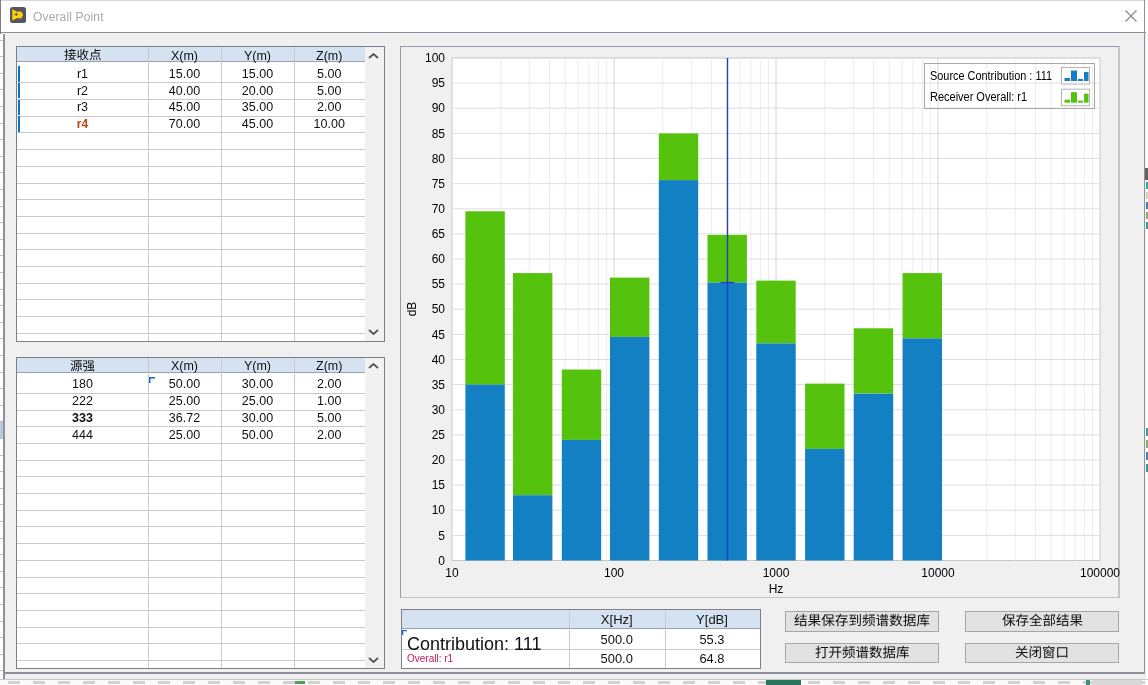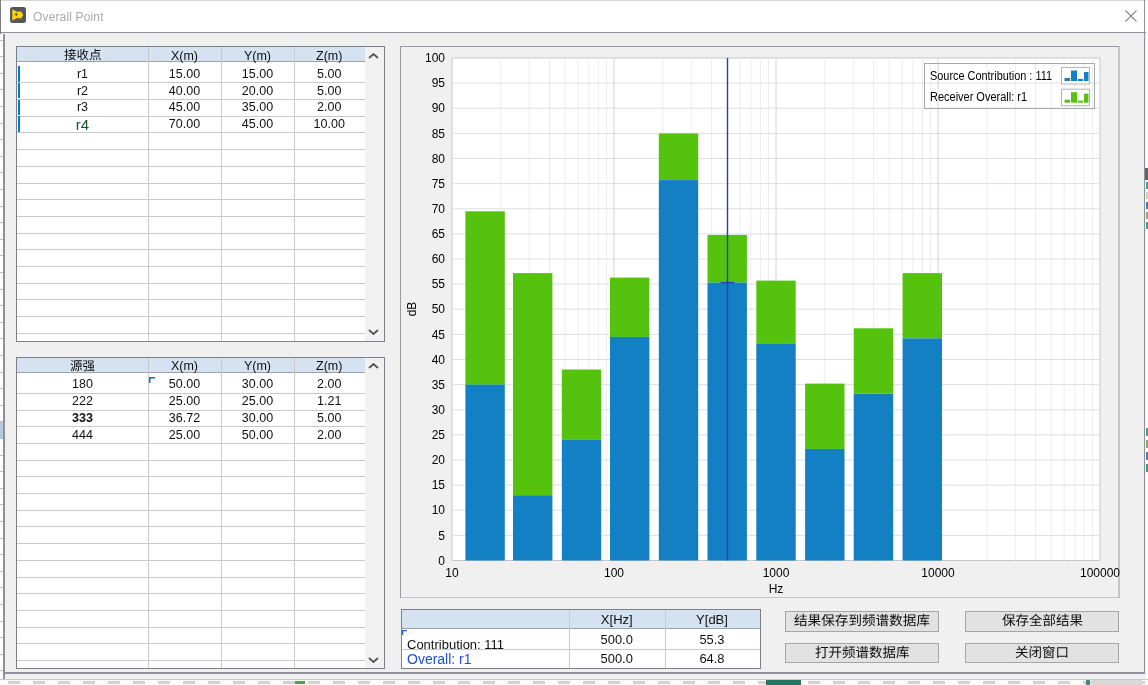--- a/index.html
+++ b/index.html
@@ -164,21 +164,21 @@
 <div class="a" style="left:17px;top:82.3px;width:131px;height:16.7px;font-size:12.5px;color:#101010;display:flex;align-items:center;justify-content:center;">r2</div>
 <div class="a" style="left:148px;top:82.3px;width:73px;height:16.7px;font-size:12.5px;color:#101010;display:flex;align-items:center;justify-content:center;">40.00</div>
 <div class="a" style="left:221px;top:82.3px;width:73px;height:16.7px;font-size:12.5px;color:#101010;display:flex;align-items:center;justify-content:center;">20.00</div>
 <div class="a" style="left:294px;top:82.3px;width:70.5px;height:16.7px;font-size:12.5px;color:#101010;display:flex;align-items:center;justify-content:center;">5.00</div>
 <div class="a" style="left:17.5px;top:99.5px;width:2px;height:15.7px;background:#0078D7"></div>
 <div class="a" style="left:17px;top:99px;width:131px;height:16.7px;font-size:12.5px;color:#101010;display:flex;align-items:center;justify-content:center;">r3</div>
 <div class="a" style="left:148px;top:99px;width:73px;height:16.7px;font-size:12.5px;color:#101010;display:flex;align-items:center;justify-content:center;">45.00</div>
 <div class="a" style="left:221px;top:99px;width:73px;height:16.7px;font-size:12.5px;color:#101010;display:flex;align-items:center;justify-content:center;">35.00</div>
 <div class="a" style="left:294px;top:99px;width:70.5px;height:16.7px;font-size:12.5px;color:#101010;display:flex;align-items:center;justify-content:center;">2.00</div>
 <div class="a" style="left:17.5px;top:116.2px;width:2px;height:15.7px;background:#0078D7"></div>
-<div class="a" style="left:17px;top:115.7px;width:131px;height:16.7px;font-size:15px;color:#14532d;display:flex;align-items:center;justify-content:center;">r4</div>
+<div class="a" style="left:17px;top:115.7px;width:131px;height:16.7px;font-size:12px;color:#c2410c;display:flex;align-items:center;justify-content:center;font-weight:bold;">r4</div>
 <div class="a" style="left:148px;top:115.7px;width:73px;height:16.7px;font-size:12.5px;color:#101010;display:flex;align-items:center;justify-content:center;">70.00</div>
 <div class="a" style="left:221px;top:115.7px;width:73px;height:16.7px;font-size:12.5px;color:#101010;display:flex;align-items:center;justify-content:center;">45.00</div>
 <div class="a" style="left:294px;top:115.7px;width:70.5px;height:16.7px;font-size:12.5px;color:#101010;display:flex;align-items:center;justify-content:center;">10.00</div>
 <div class="a" style="left:364.5px;top:47px;width:19px;height:293.5px;background:#F1F1F1"></div>
 <svg class="a" style="left:368px;top:52.5px" width="11" height="6" viewBox="0 0 11 6">
     <path d="M1 5 L5.5 1 L10 5" stroke="#505050" stroke-width="1.7" fill="none"></path>
   </svg>
 <svg class="a" style="left:368px;top:329px" width="11" height="6" viewBox="0 0 11 6">
     <path d="M1 1 L5.5 5 L10 1" stroke="#505050" stroke-width="1.7" fill="none"></path>
   </svg>
@@ -213,21 +213,21 @@
 <div class="a" style="left:148px;top:358.5px;width:73px;height:15.4px;font-size:12.5px;color:#101010;display:flex;align-items:center;justify-content:center;">X(m)</div>
 <div class="a" style="left:221px;top:358.5px;width:73px;height:15.4px;font-size:12.5px;color:#101010;display:flex;align-items:center;justify-content:center;">Y(m)</div>
 <div class="a" style="left:294px;top:358.5px;width:70.5px;height:15.4px;font-size:12.5px;color:#101010;display:flex;align-items:center;justify-content:center;">Z(m)</div>
 <div class="a" style="left:17px;top:376.1px;width:131px;height:16.7px;font-size:12.5px;color:#101010;display:flex;align-items:center;justify-content:center;">180</div>
 <div class="a" style="left:148px;top:376.1px;width:73px;height:16.7px;font-size:12.5px;color:#101010;display:flex;align-items:center;justify-content:center;">50.00</div>
 <div class="a" style="left:221px;top:376.1px;width:73px;height:16.7px;font-size:12.5px;color:#101010;display:flex;align-items:center;justify-content:center;">30.00</div>
 <div class="a" style="left:294px;top:376.1px;width:70.5px;height:16.7px;font-size:12.5px;color:#101010;display:flex;align-items:center;justify-content:center;">2.00</div>
 <div class="a" style="left:17px;top:392.8px;width:131px;height:16.7px;font-size:12.5px;color:#101010;display:flex;align-items:center;justify-content:center;">222</div>
 <div class="a" style="left:148px;top:392.8px;width:73px;height:16.7px;font-size:12.5px;color:#101010;display:flex;align-items:center;justify-content:center;">25.00</div>
 <div class="a" style="left:221px;top:392.8px;width:73px;height:16.7px;font-size:12.5px;color:#101010;display:flex;align-items:center;justify-content:center;">25.00</div>
-<div class="a" style="left:294px;top:392.8px;width:70.5px;height:16.7px;font-size:12.5px;color:#101010;display:flex;align-items:center;justify-content:center;">1.21</div>
+<div class="a" style="left:294px;top:392.8px;width:70.5px;height:16.7px;font-size:12.5px;color:#101010;display:flex;align-items:center;justify-content:center;">1.00</div>
 <div class="a" style="left:17px;top:409.5px;width:131px;height:16.7px;font-size:12.5px;color:#101010;display:flex;align-items:center;justify-content:center;font-weight:bold;">333</div>
 <div class="a" style="left:148px;top:409.5px;width:73px;height:16.7px;font-size:12.5px;color:#101010;display:flex;align-items:center;justify-content:center;">36.72</div>
 <div class="a" style="left:221px;top:409.5px;width:73px;height:16.7px;font-size:12.5px;color:#101010;display:flex;align-items:center;justify-content:center;">30.00</div>
 <div class="a" style="left:294px;top:409.5px;width:70.5px;height:16.7px;font-size:12.5px;color:#101010;display:flex;align-items:center;justify-content:center;">5.00</div>
 <div class="a" style="left:17px;top:426.2px;width:131px;height:16.7px;font-size:12.5px;color:#101010;display:flex;align-items:center;justify-content:center;">444</div>
 <div class="a" style="left:148px;top:426.2px;width:73px;height:16.7px;font-size:12.5px;color:#101010;display:flex;align-items:center;justify-content:center;">25.00</div>
 <div class="a" style="left:221px;top:426.2px;width:73px;height:16.7px;font-size:12.5px;color:#101010;display:flex;align-items:center;justify-content:center;">50.00</div>
 <div class="a" style="left:294px;top:426.2px;width:70.5px;height:16.7px;font-size:12.5px;color:#101010;display:flex;align-items:center;justify-content:center;">2.00</div>
 <svg class="a" style="left:148.5px;top:376.6px" width="7" height="7" viewBox="0 0 7 7">
     <path d="M0 6 L0 0 L6 0 L6 1.5 L1.5 1.5 L1.5 6 Z" fill="#1B66C9"></path>
@@ -360,22 +360,22 @@
     <rect x="678.0" y="54.7" width="5" height="2" fill="#55C30D"></rect>
     <rect x="684.0" y="47.7" width="4.5" height="9" fill="#55C30D"></rect>
   </svg>
 <div class="a" style="left:401px;top:609px;width:359.5px;height:59.5px;background:#FFFFFF;border:1px solid #7E7E86"></div>
 <div class="a" style="left:402px;top:610px;width:357.5px;height:18.5px;background:#D5E2F2;border-bottom:1px solid #9CA0A8"></div>
 <div class="a" style="left:569px;top:610px;width:1px;height:57.5px;background:#C9C9C9"></div>
 <div class="a" style="left:664.5px;top:610px;width:1px;height:57.5px;background:#C9C9C9"></div>
 <div class="a" style="left:402px;top:648.5px;width:357.5px;height:1px;background:#C9C9C9"></div>
 <div class="a" style="left:569px;top:611px;width:95.5px;height:17px;font-size:13px;color:#101010;display:flex;align-items:center;justify-content:center;">X[Hz]</div>
 <div class="a" style="left:664.5px;top:611px;width:95px;height:17px;font-size:13px;color:#101010;display:flex;align-items:center;justify-content:center;">Y[dB]</div>
-<div class="a" style="left:407px;top:630px;width:160px;height:28px;font-size:13px;color:#101010;display:flex;align-items:center;justify-content:flex-start;">Contribution: 111</div>
-<div class="a" style="left:407px;top:649.5px;width:160px;height:18px;font-size:14px;color:#1d4ed8;display:flex;align-items:center;justify-content:flex-start;">Overall: r1</div>
+<div class="a" style="left:407px;top:630px;width:160px;height:28px;font-size:18px;color:#101010;display:flex;align-items:center;justify-content:flex-start;">Contribution: 111</div>
+<div class="a" style="left:407px;top:649.5px;width:160px;height:18px;font-size:10px;color:#be185d;display:flex;align-items:center;justify-content:flex-start;">Overall: r1</div>
 <div class="a" style="left:569px;top:630px;width:95.5px;height:18px;font-size:12.9px;color:#101010;display:flex;align-items:center;justify-content:center;">500.0</div>
 <div class="a" style="left:569px;top:649.5px;width:95.5px;height:18px;font-size:12.9px;color:#101010;display:flex;align-items:center;justify-content:center;">500.0</div>
 <div class="a" style="left:664.5px;top:630px;width:95px;height:18px;font-size:12.9px;color:#101010;display:flex;align-items:center;justify-content:center;">55.3</div>
 <div class="a" style="left:664.5px;top:649.5px;width:95px;height:18px;font-size:12.9px;color:#101010;display:flex;align-items:center;justify-content:center;">64.8</div>
 <svg class="a" style="left:402px;top:630px" width="6" height="6" viewBox="0 0 6 6">
     <path d="M0 5 L0 0 L5 0 L5 1.3 L1.3 1.3 L1.3 5 Z" fill="#1B66C9"></path>
   </svg>
 <div class="a" style="left:785px;top:611px;width:153.5px;height:20.5px;background:#E2E2E2;border:1px solid #A5A5A5;display:flex;align-items:center;justify-content:center">
     <svg width="136.0" height="16.0" viewBox="0 0 136.0 16.0" style="display:block" fill="#101010">
       <path transform="translate(0.00,12.24) scale(0.01360,-0.01360)" d="M35 53 48 -24C147 -2 280 26 406 55L400 124C266 97 128 68 35 53ZM56 427C71 434 96 439 223 454C178 391 136 341 117 322C84 286 61 262 38 257C47 237 59 200 63 184C87 197 123 205 402 256C400 272 397 302 398 322L175 286C256 373 335 479 403 587L334 629C315 593 293 557 270 522L137 511C196 594 254 700 299 802L222 834C182 717 110 593 87 561C66 529 48 506 30 502C39 481 52 443 56 427ZM639 841V706H408V634H639V478H433V406H926V478H716V634H943V706H716V841ZM459 304V-79H532V-36H826V-75H901V304ZM532 32V236H826V32Z"></path>

